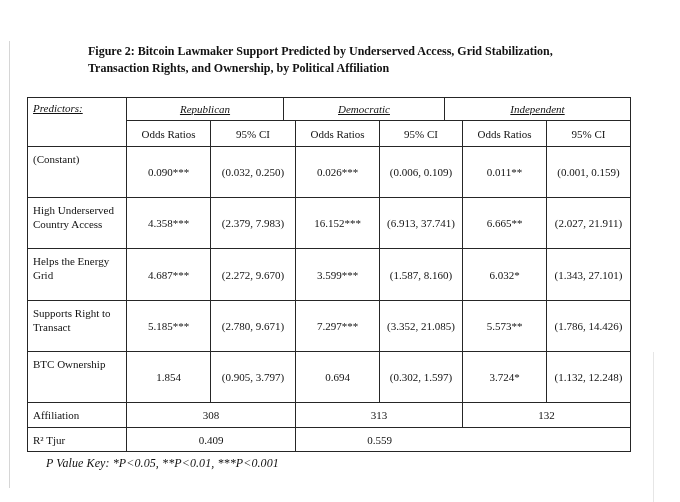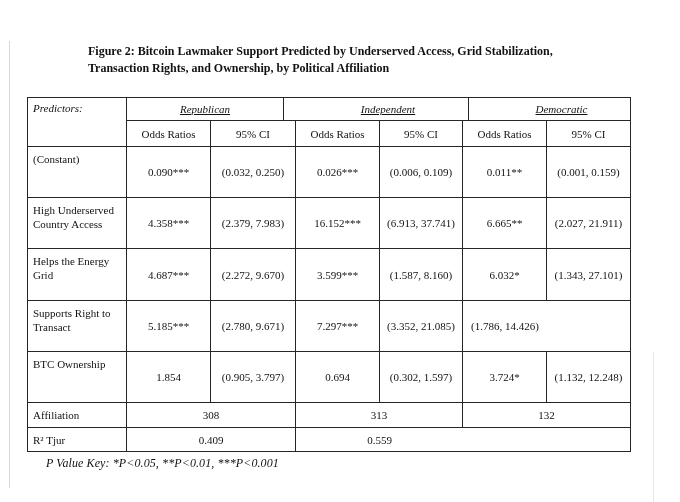--- a/index.html
+++ b/index.html
@@ -37,24 +37,24 @@
 
   .cell{display:flex;align-items:center;justify-content:center;
         border-right:1px solid var(--line);text-align:center;padding:1px 2px;}
   .row > .cell:last-child, .hdr1 > .cell:last-child, .hdr2 > .cell:last-child{border-right:none;}
   .cell.lbl{align-items:flex-start;justify-content:flex-start;
             text-align:left;padding:5px 4px 2px 5px;line-height:14px;}
   .cell.slbl{justify-content:flex-start;text-align:left;padding-left:5px;}
 
   .hdr{display:grid;grid-template-columns:99px 1fr;height:48px;}
   .hdr-pred{border-right:1px solid var(--line);padding:4px 4px 0 5px;}
-  .hdr-pred span{font-style:italic;}
+  .hdr-pred span{font-style:italic;text-decoration:underline;}
   .hdr-right{display:flex;flex-direction:column;}
   .hdr1{display:grid;grid-template-columns:157px 161px 1fr;height:23px;
-        border-bottom:1px solid var(--line);gap:24px;}
+        border-bottom:1px solid var(--line);}
   .hdr2{display:grid;grid-template-columns:84px 85px 84px 83px 84px 1fr;flex:1;}
   .grp{font-style:italic;text-decoration:underline;}
 
   .footnote{
     position:absolute;left:46px;top:456px;
     font-style:italic;font-size:12px;letter-spacing:.1px;
   }
 </style>
 </head>
 <body>
@@ -73,24 +73,24 @@
     <div class="hdr">
       <div class="hdr-pred">
         <span>Predictors:</span>
       </div>
       <div class="hdr-right">
         <div class="hdr1">
           <div class="cell">
               <span class="grp">Republican</span>
             </div>
           <div class="cell">
-              <span class="grp">Independent</span>
+              <span class="grp">Democratic</span>
             </div>
           <div class="cell">
-              <span class="grp">Democratic</span>
+              <span class="grp">Independent</span>
             </div>
         </div>
         <div class="hdr2">
           <div class="cell">Odds Ratios</div>
           <div class="cell">95% CI</div>
           <div class="cell">Odds Ratios</div>
           <div class="cell">95% CI</div>
           <div class="cell">Odds Ratios</div>
           <div class="cell">95% CI</div>
         </div>
@@ -126,20 +126,21 @@
       <div class="cell">6.032*</div>
       <div class="cell">(1.343, 27.101)</div>
     </div>
 
     <div class="row cols7 h51">
       <div class="cell lbl">Supports Right to Transact</div>
       <div class="cell">5.185***</div>
       <div class="cell">(2.780, 9.671)</div>
       <div class="cell">7.297***</div>
       <div class="cell">(3.352, 21.085)</div>
+      <div class="cell">5.573**</div>
       <div class="cell">(1.786, 14.426)</div>
     </div>
 
     <div class="row cols7 h51">
       <div class="cell lbl">BTC Ownership</div>
       <div class="cell">1.854</div>
       <div class="cell">(0.905, 3.797)</div>
       <div class="cell">0.694</div>
       <div class="cell">(0.302, 1.597)</div>
       <div class="cell">3.724*</div>

